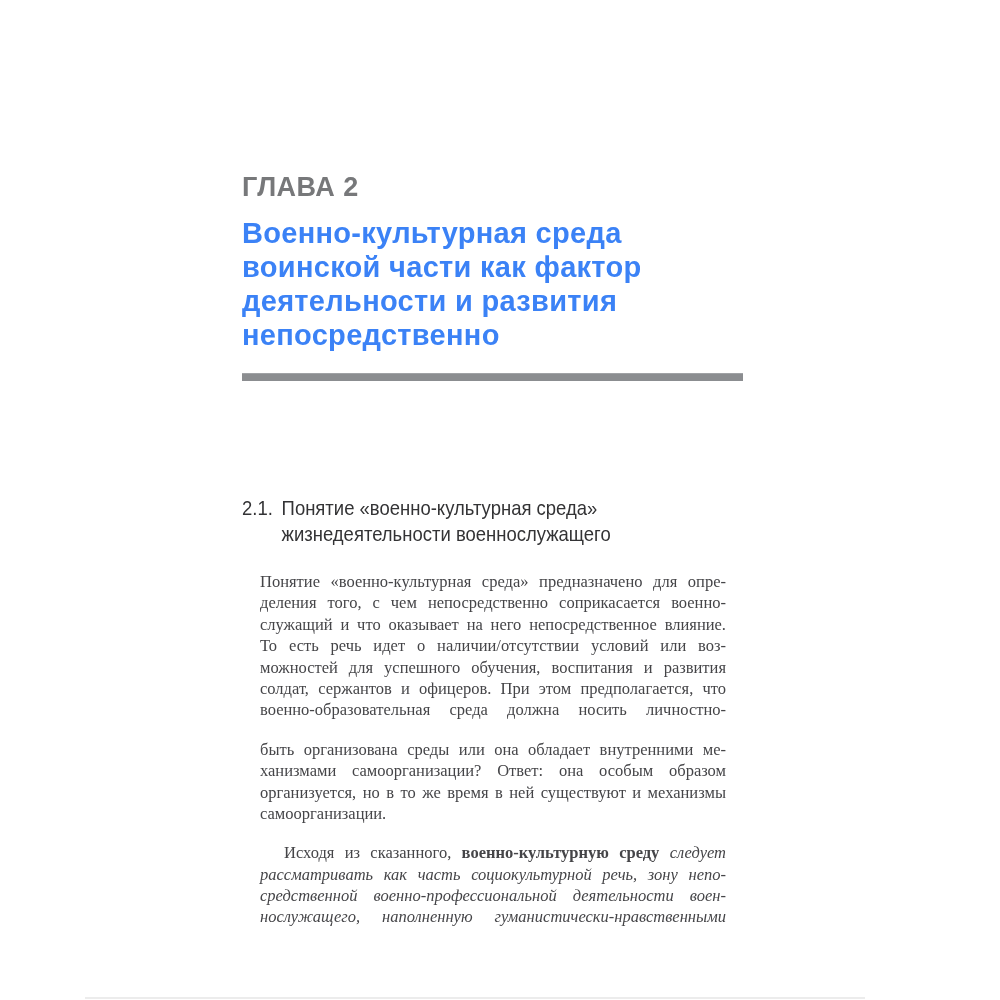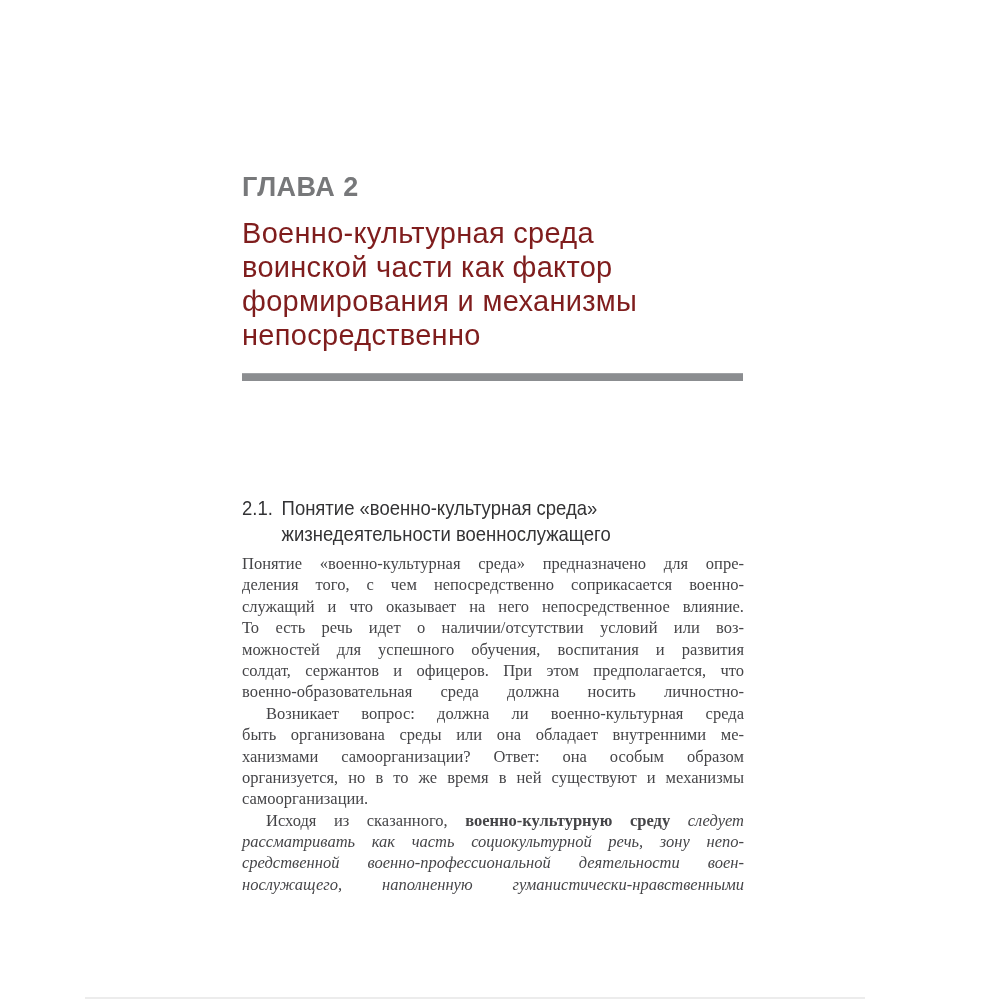--- a/index.html
+++ b/index.html
@@ -34,25 +34,25 @@
     letter-spacing: 0.5px;
     color: #77787a;
     white-space: nowrap;
   }
   .chapter-title {
     position: absolute;
     left: 0;
     top: 216px;
     margin: 0;
     font-family: "Liberation Sans", sans-serif;
-    font-weight: normal;
+    font-weight: bold;
     font-size: 29px;
     line-height: 34px;
     letter-spacing: 0.3px;
-    color: #7f1d1d;
+    color: #3b82f6;
   }
   .chapter-title .t-line { white-space: nowrap; }
   .divider-rule {
     position: absolute;
     left: 0;
     top: 373px;
     width: 501px;
     height: 7px;
     background: #8b8d90;
     border-top: 1px solid #a0a2a5;
@@ -79,21 +79,21 @@
   .section-heading .h-cont { padding-left: 45px; }
   .body-text {
     position: absolute;
     left: 0;
     top: 553px;
     width: 502px;
     font-family: "Liberation Serif", serif;
     font-size: 16.5px;
     color: #454548;
   }
-  .paragraph { margin: 0; }
+  .paragraph { margin: 18px; }
   .line {
     height: 21.4px;
     line-height: 21.4px;
     text-align: justify;
     text-align-last: justify;
   }
   .line.last { text-align-last: left; }
   .line.ind { text-indent: 24px; }
   .seg-n { font-weight: normal; font-style: normal; }
   .seg-b { font-weight: bold; font-style: normal; }
@@ -111,21 +111,21 @@
 <body>
 
 <div class="canvas">
   <div class="column">
 
     <div class="chapter-label">ГЛАВА 2</div>
 
     <h1 class="chapter-title">
       <div class="t-line">Военно-культурная среда</div>
       <div class="t-line">воинской части как фактор</div>
-      <div class="t-line">формирования и механизмы</div>
+      <div class="t-line">деятельности и развития</div>
       <div class="t-line">непосредственно</div>
     </h1>
 
     <div class="divider-rule"></div>
 
     <div class="section-heading">
       <div class="h-row">
         <span class="h-num">2.1.</span>
         <span>Понятие «военно-культурная среда»</span>
       </div>
@@ -136,21 +136,20 @@
         <div class="paragraph">
           <div class="line"><span class="seg-n">Понятие «военно-культурная среда» предназначено для опре-</span></div>
           <div class="line"><span class="seg-n">деления того, с чем непосредственно соприкасается военно-</span></div>
           <div class="line"><span class="seg-n">служащий и что оказывает на него непосредственное влияние.</span></div>
           <div class="line"><span class="seg-n">То есть речь идет о наличии/отсутствии условий или воз-</span></div>
           <div class="line"><span class="seg-n">можностей для успешного обучения, воспитания и развития</span></div>
           <div class="line"><span class="seg-n">солдат, сержантов и офицеров. При этом предполагается, что</span></div>
           <div class="line"><span class="seg-n">военно-образовательная среда должна носить личностно-</span></div>
         </div>
         <div class="paragraph">
-          <div class="line ind"><span class="seg-n">Возникает вопрос: должна ли военно-культурная среда</span></div>
           <div class="line"><span class="seg-n">быть организована среды или она обладает внутренними ме-</span></div>
           <div class="line"><span class="seg-n">ханизмами самоорганизации? Ответ: она особым образом</span></div>
           <div class="line"><span class="seg-n">организуется, но в то же время в ней существуют и механизмы</span></div>
           <div class="line last"><span class="seg-n">самоорганизации.</span></div>
         </div>
         <div class="paragraph">
           <div class="line ind"><span class="seg-n">Исходя из сказанного, </span><span class="seg-b">военно-культурную среду</span><span class="seg-i"> следует</span></div>
           <div class="line"><span class="seg-i">рассматривать как часть социокультурной речь, зону непо-</span></div>
           <div class="line"><span class="seg-i">средственной военно-профессиональной деятельности воен-</span></div>
           <div class="line"><span class="seg-i">нослужащего, наполненную гуманистически-нравственными</span></div>

